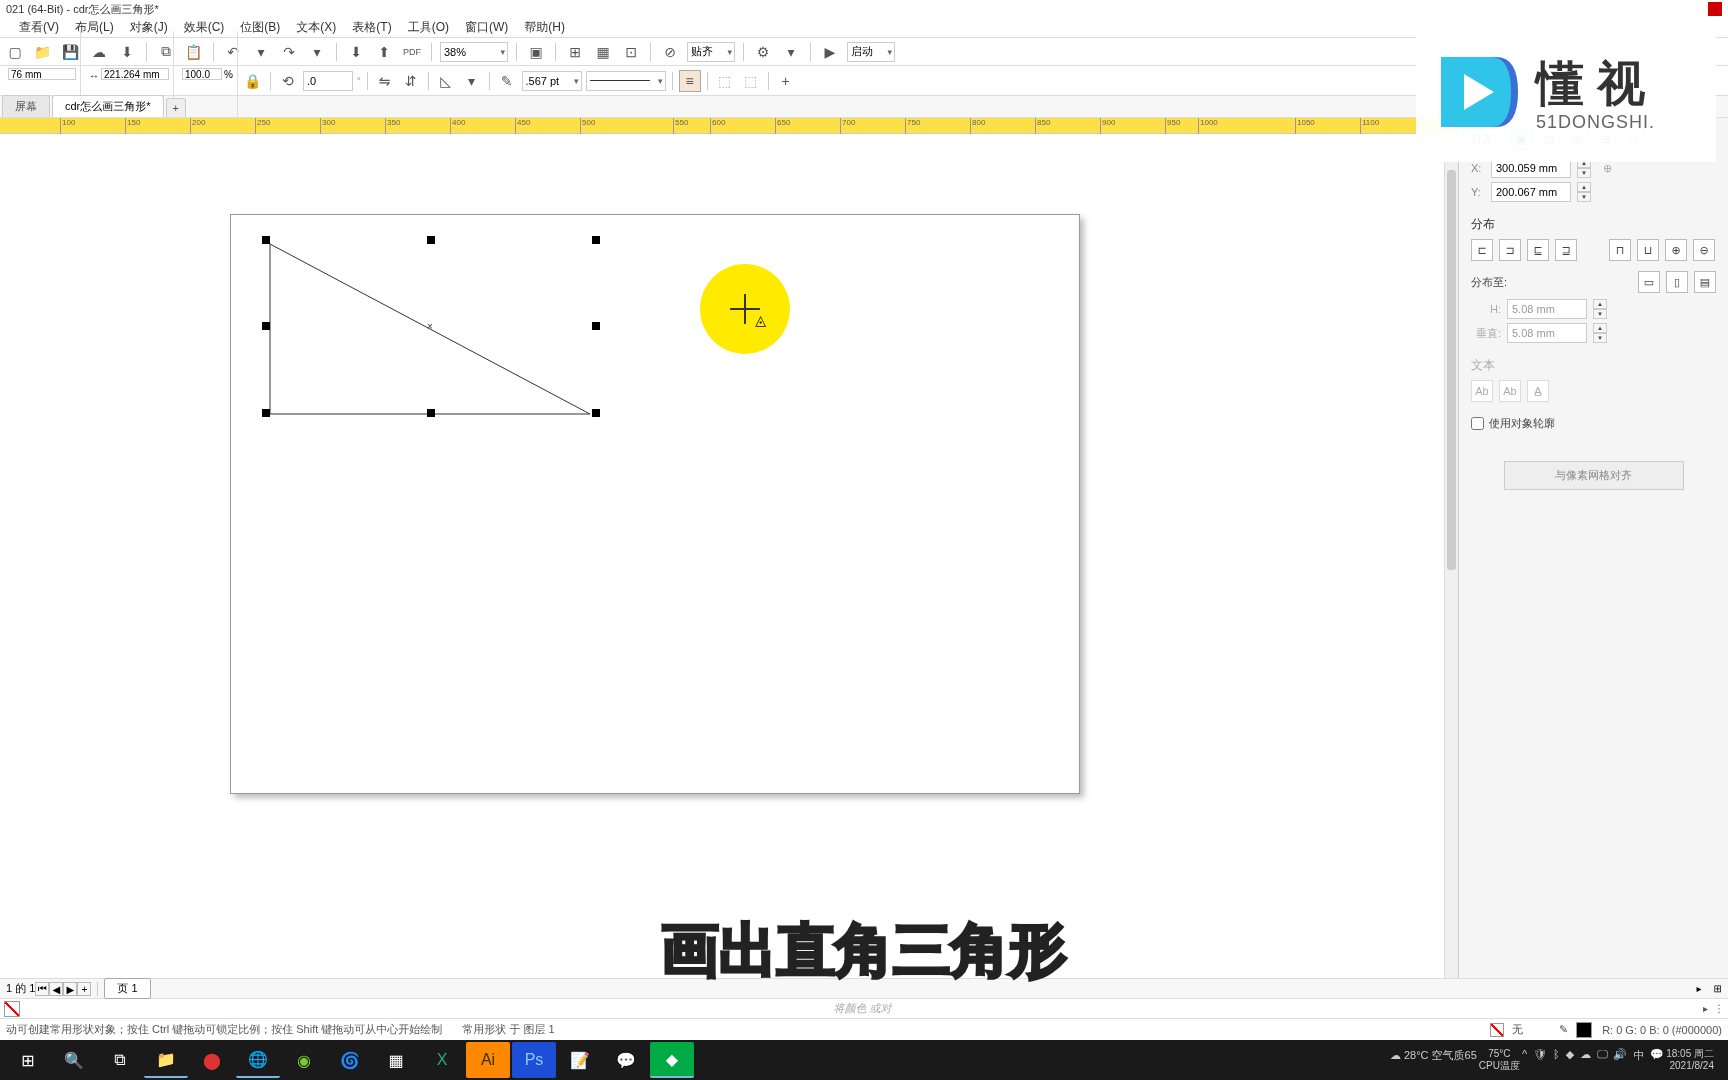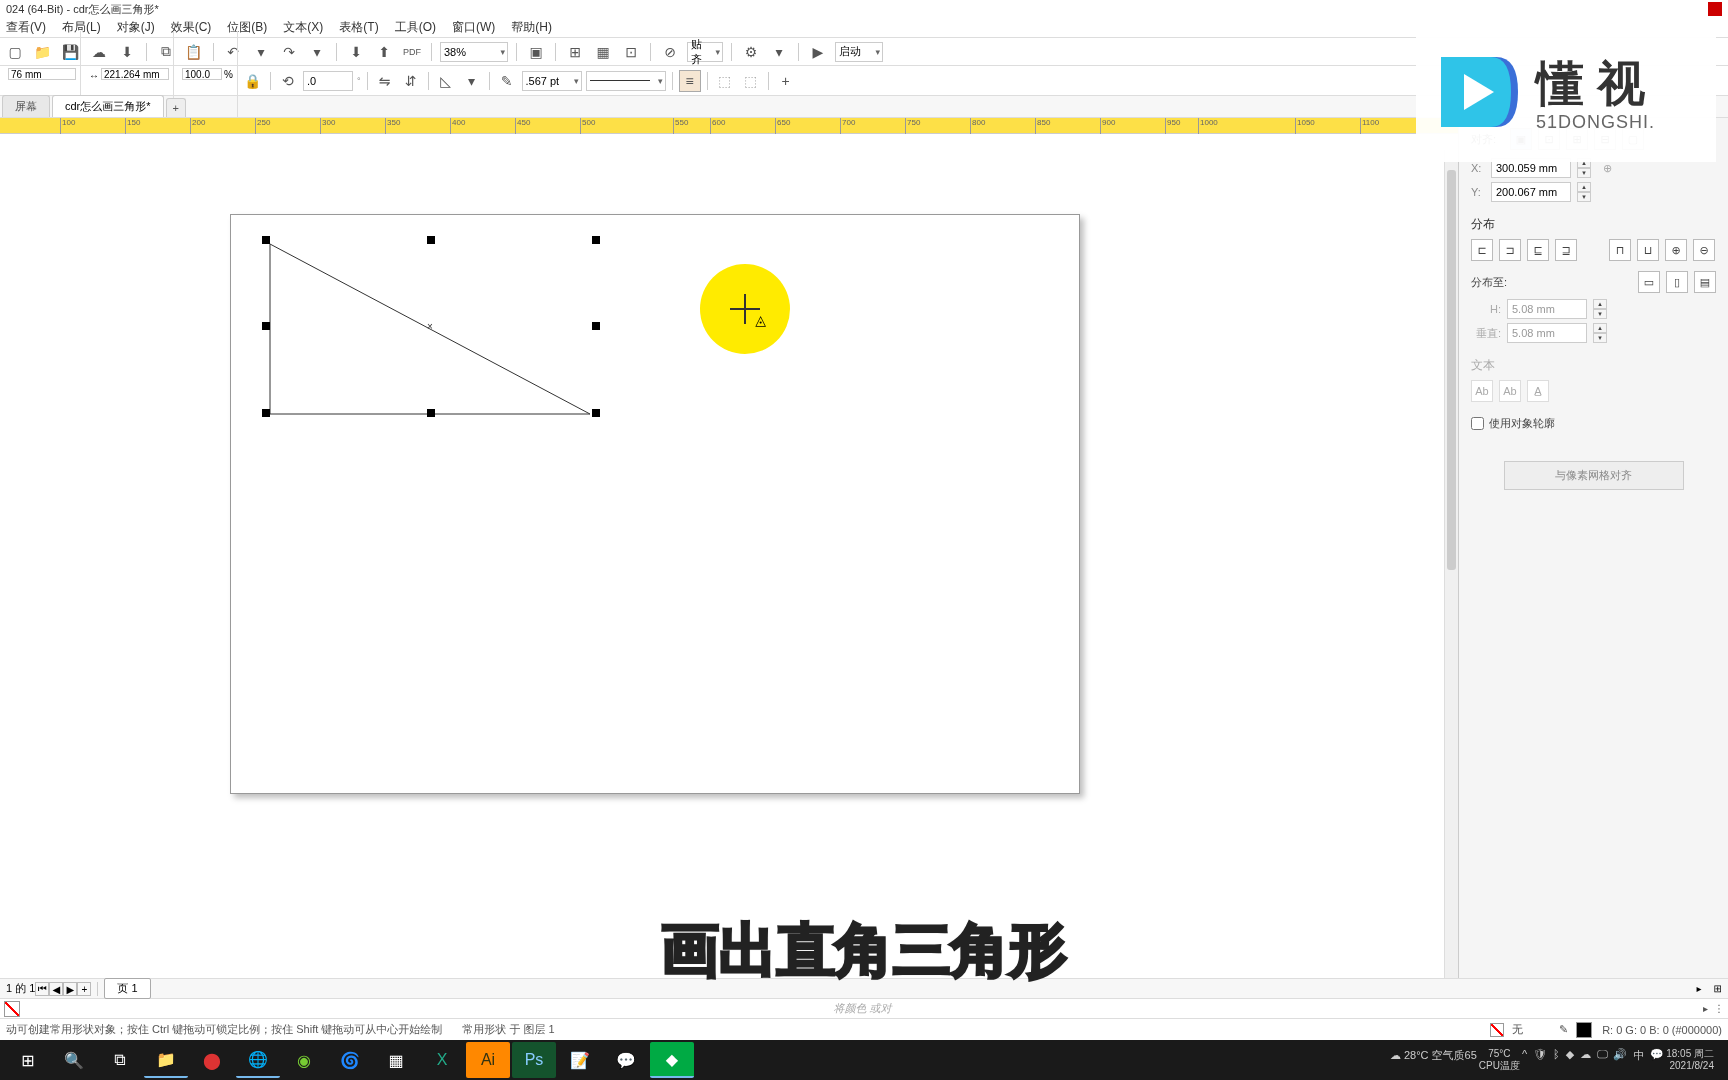--- a/index.html
+++ b/index.html
@@ -4,21 +4,21 @@
 <style>
 * { margin: 0; padding: 0; box-sizing: border-box; font-family: "Microsoft YaHei", Arial, sans-serif; }
 body { background: #fff; width: 1728px; height: 1080px; overflow: hidden; position: relative; font-size: 12px; }
 
 
 .title-bar { height: 18px; background: #fff; padding: 2px 6px; font-size: 11px; color: #333; display: flex; align-items: center; justify-content: space-between; }
 .title-bar .icons { display: flex; gap: 2px; }
 .title-bar .win-icon { width: 14px; height: 14px; background: #c00; display: inline-block; }
 
 
-.menu-bar { height: 20px; background: #fff; border-bottom: 1px solid #ddd; display: flex; align-items: center; padding-left: 0; gap: 4px; font-size: 12px; color: #333; }
+.menu-bar { height: 20px; background: #fff; border-bottom: 1px solid #ddd; display: flex; align-items: center; padding-left: 13px; gap: 4px; font-size: 12px; color: #333; }
 .menu-bar span { padding: 2px 6px; cursor: pointer; }
 
 
 .toolbar1 { height: 28px; background: #fff; border-bottom: 1px solid #ddd; display: flex; align-items: center; padding-left: 4px; gap: 6px; }
 .tb-btn { width: 22px; height: 22px; border: 1px solid transparent; display: inline-flex; align-items: center; justify-content: center; cursor: pointer; color: #555; font-size: 14px; }
 .tb-sep { width: 1px; height: 18px; background: #ccc; margin: 0 2px; }
 .tb-input { width: 60px; height: 20px; border: 1px solid #ccc; font-size: 11px; padding: 0 3px; }
 .tb-dropdown { height: 20px; border: 1px solid #ccc; font-size: 11px; padding: 0 14px 0 3px; position: relative; display: inline-flex; align-items: center; }
 .tb-dropdown::after { content: "▾"; position: absolute; right: 2px; font-size: 9px; color: #666; }
 
@@ -103,21 +103,21 @@
 
 .scroll-v { position: absolute; right: 0; top: 16px; bottom: 0; width: 14px; background: #f0f0f0; border-left: 1px solid #ddd; }
 .scroll-thumb-v { position: absolute; left: 2px; right: 2px; top: 20px; height: 400px; background: #ccc; border-radius: 3px; }
 
 .dim-text { color: #aaa; }
 </style>
 </head>
 <body>
 
 <div class="title-bar">
-  <span>024 (64-Bit) - cdr怎么画三角形*</span>
+  <span>021 (64-Bit) - cdr怎么画三角形*</span>
   <span class="icons">
       <span class="win-icon"></span>
     </span>
 </div>
 
 <div class="menu-bar">
   <span>查看(V)</span>
   <span>布局(L)</span>
   <span>对象(J)</span>
   <span>效果(C)</span>
@@ -152,21 +152,21 @@
       <span>38%</span>
     </span>
   <span class="tb-sep"></span>
   <span class="tb-btn">▣</span>
   <span class="tb-sep"></span>
   <span class="tb-btn">⊞</span>
   <span class="tb-btn">▦</span>
   <span class="tb-btn">⊡</span>
   <span class="tb-sep"></span>
   <span class="tb-btn">⊘</span>
-  <span class="tb-dropdown" style="width:36px;">
+  <span class="tb-dropdown" style="width:48px;">
       <span>贴齐</span>
     </span>
   <span class="tb-sep"></span>
   <span class="tb-btn">⚙</span>
   <span class="tb-btn">▾</span>
   <span class="tb-sep"></span>
   <span class="tb-btn">▶</span>
   <span class="tb-dropdown" style="width:48px;">
       <span>启动</span>
     </span>
@@ -433,21 +433,21 @@
   <div class="win-task-btn">🔍</div>
   <div class="win-task-btn">⧉</div>
   <div class="win-task-btn active">📁</div>
   <div class="win-task-btn" style="color:#d33">⬤</div>
   <div class="win-task-btn active">🌐</div>
   <div class="win-task-btn" style="color:#7c3">◉</div>
   <div class="win-task-btn">🌀</div>
   <div class="win-task-btn">▦</div>
   <div class="win-task-btn" style="color:#2a8">X</div>
   <div class="win-task-btn" style="background:#f80;color:#331">Ai</div>
-  <div class="win-task-btn" style="background:#14532d;color:#8cf">Ps</div>
+  <div class="win-task-btn" style="background:#1d4ed8;color:#8cf">Ps</div>
   <div class="win-task-btn">📝</div>
   <div class="win-task-btn">💬</div>
   <div class="win-task-btn active" style="background:#0a4">◆</div>
 
   <div class="taskbar-right">
     <span>☁ <span>28°C 空气质65</span></span>
     <span style="font-size:10px;text-align:center">
       <span>75°C</span><br><span>CPU温度</span>
     </span>
     <div class="tray-icons">

